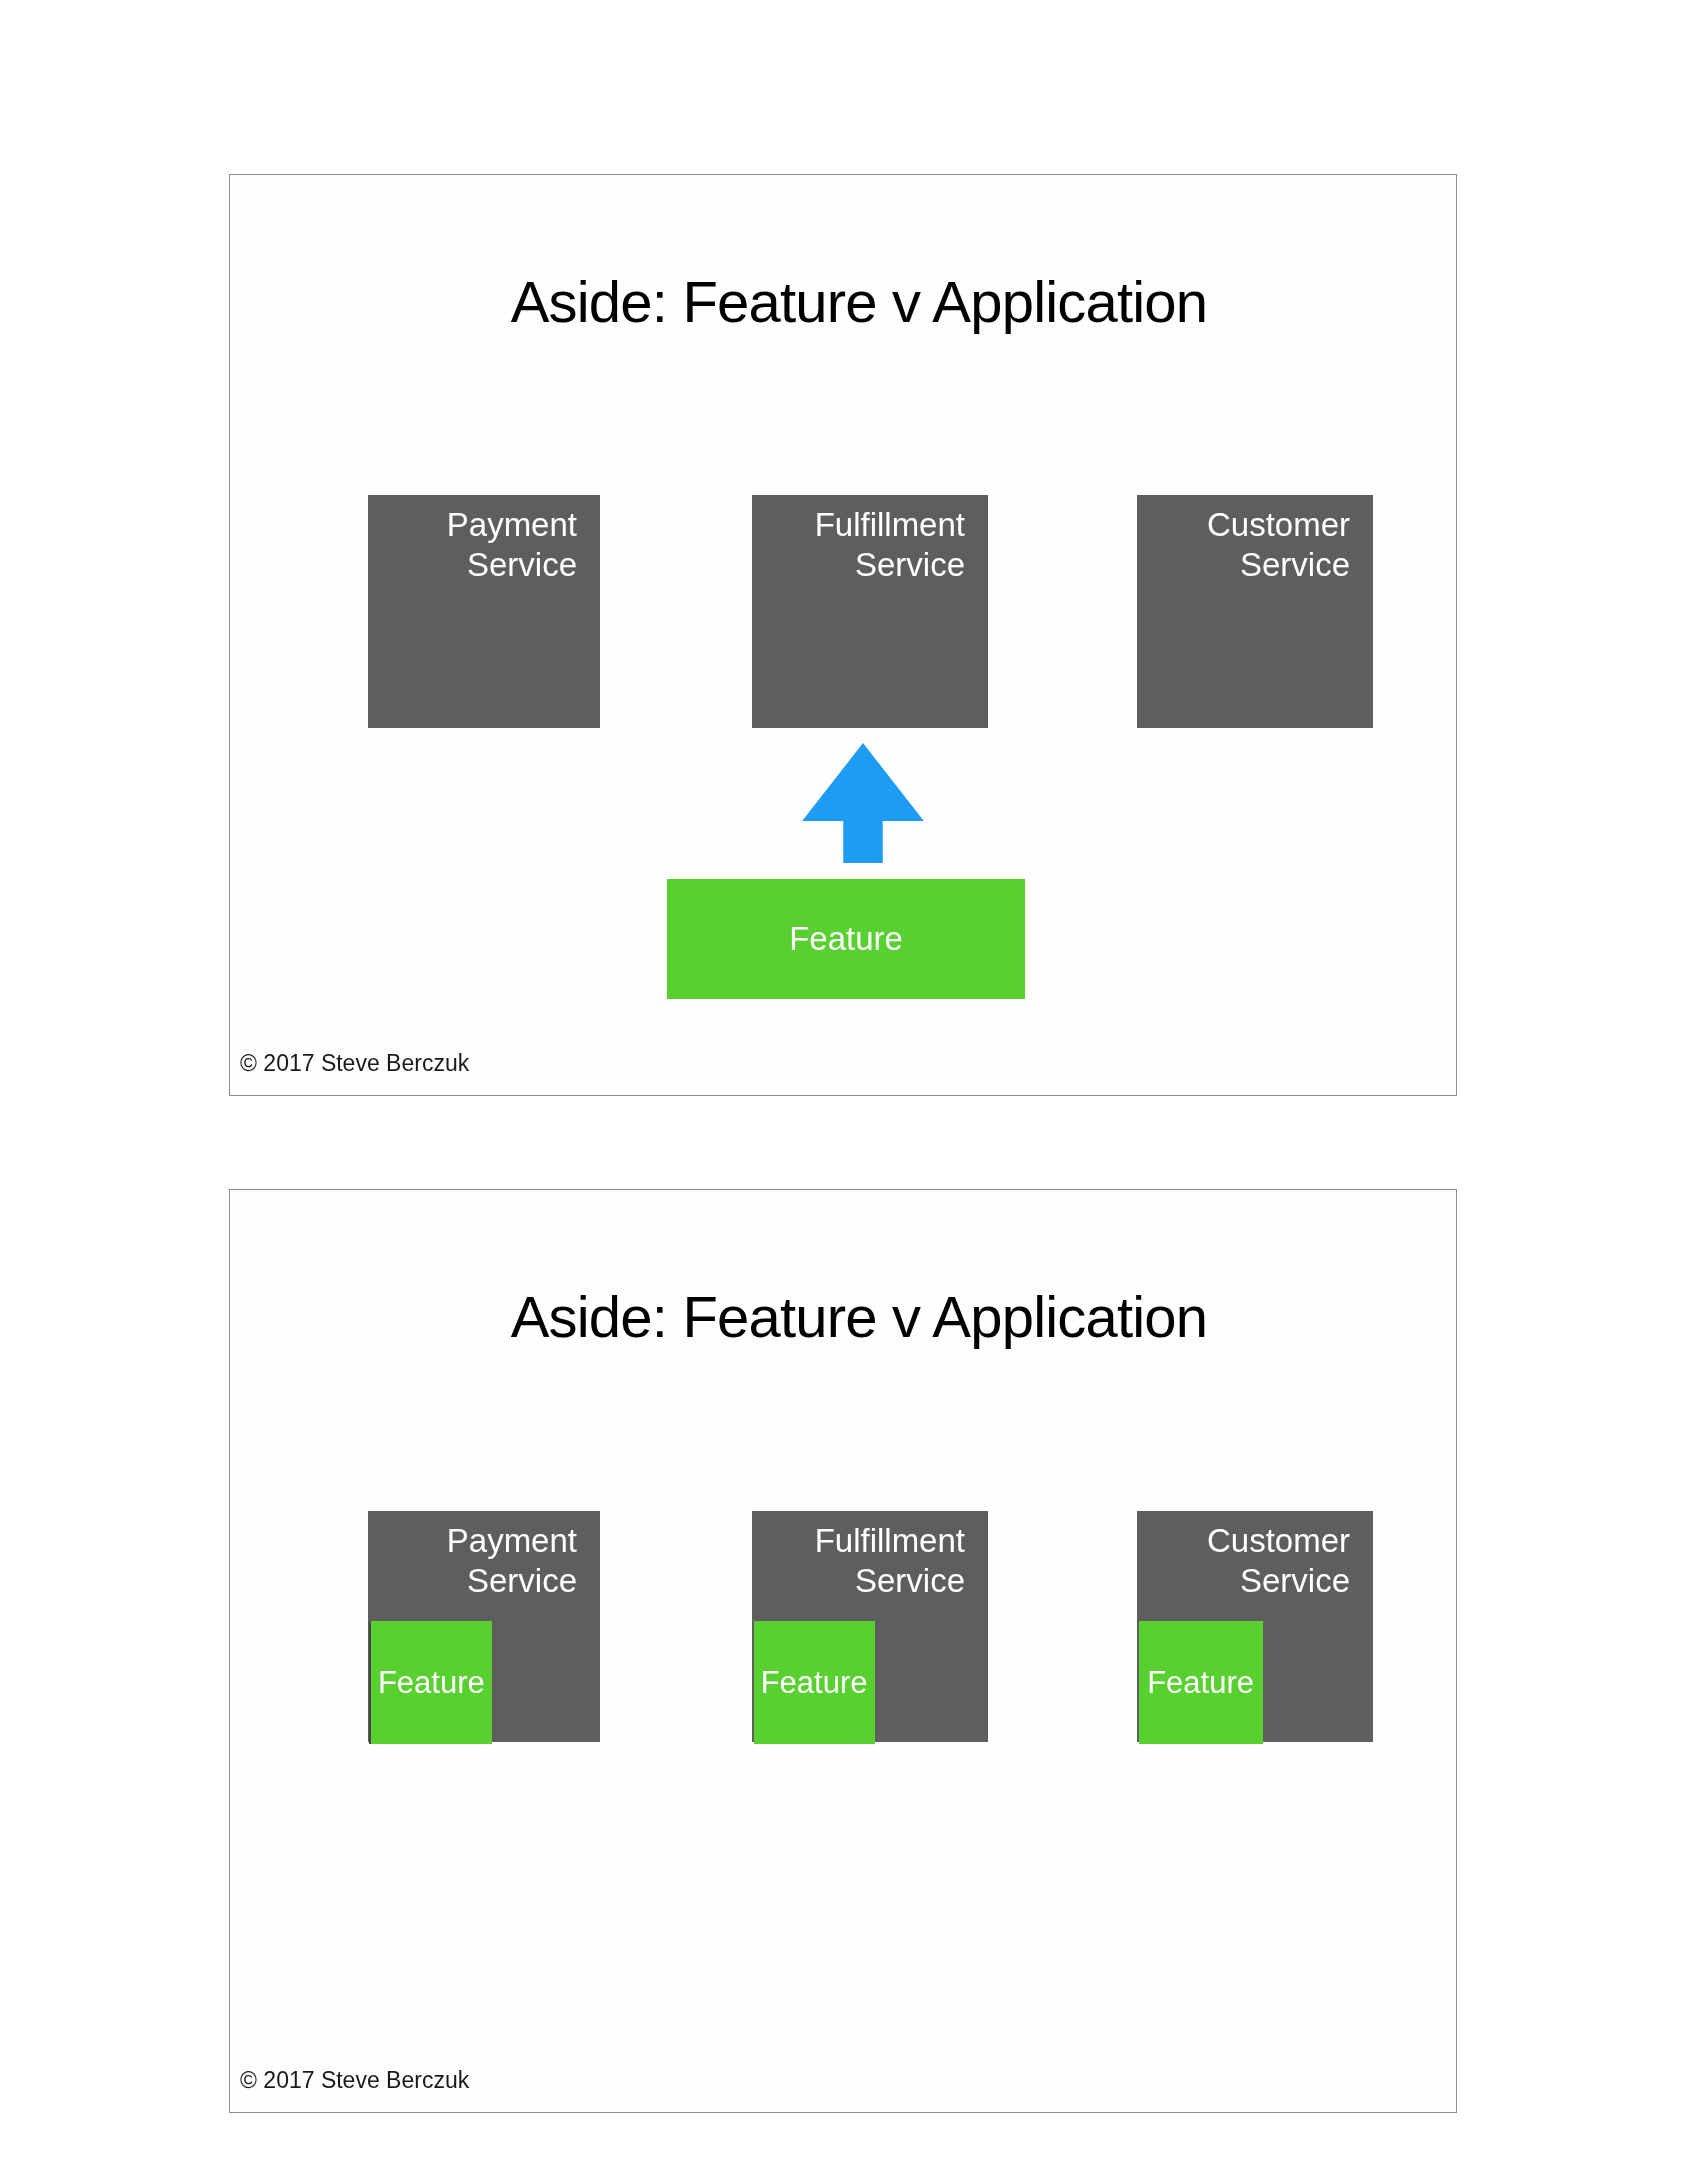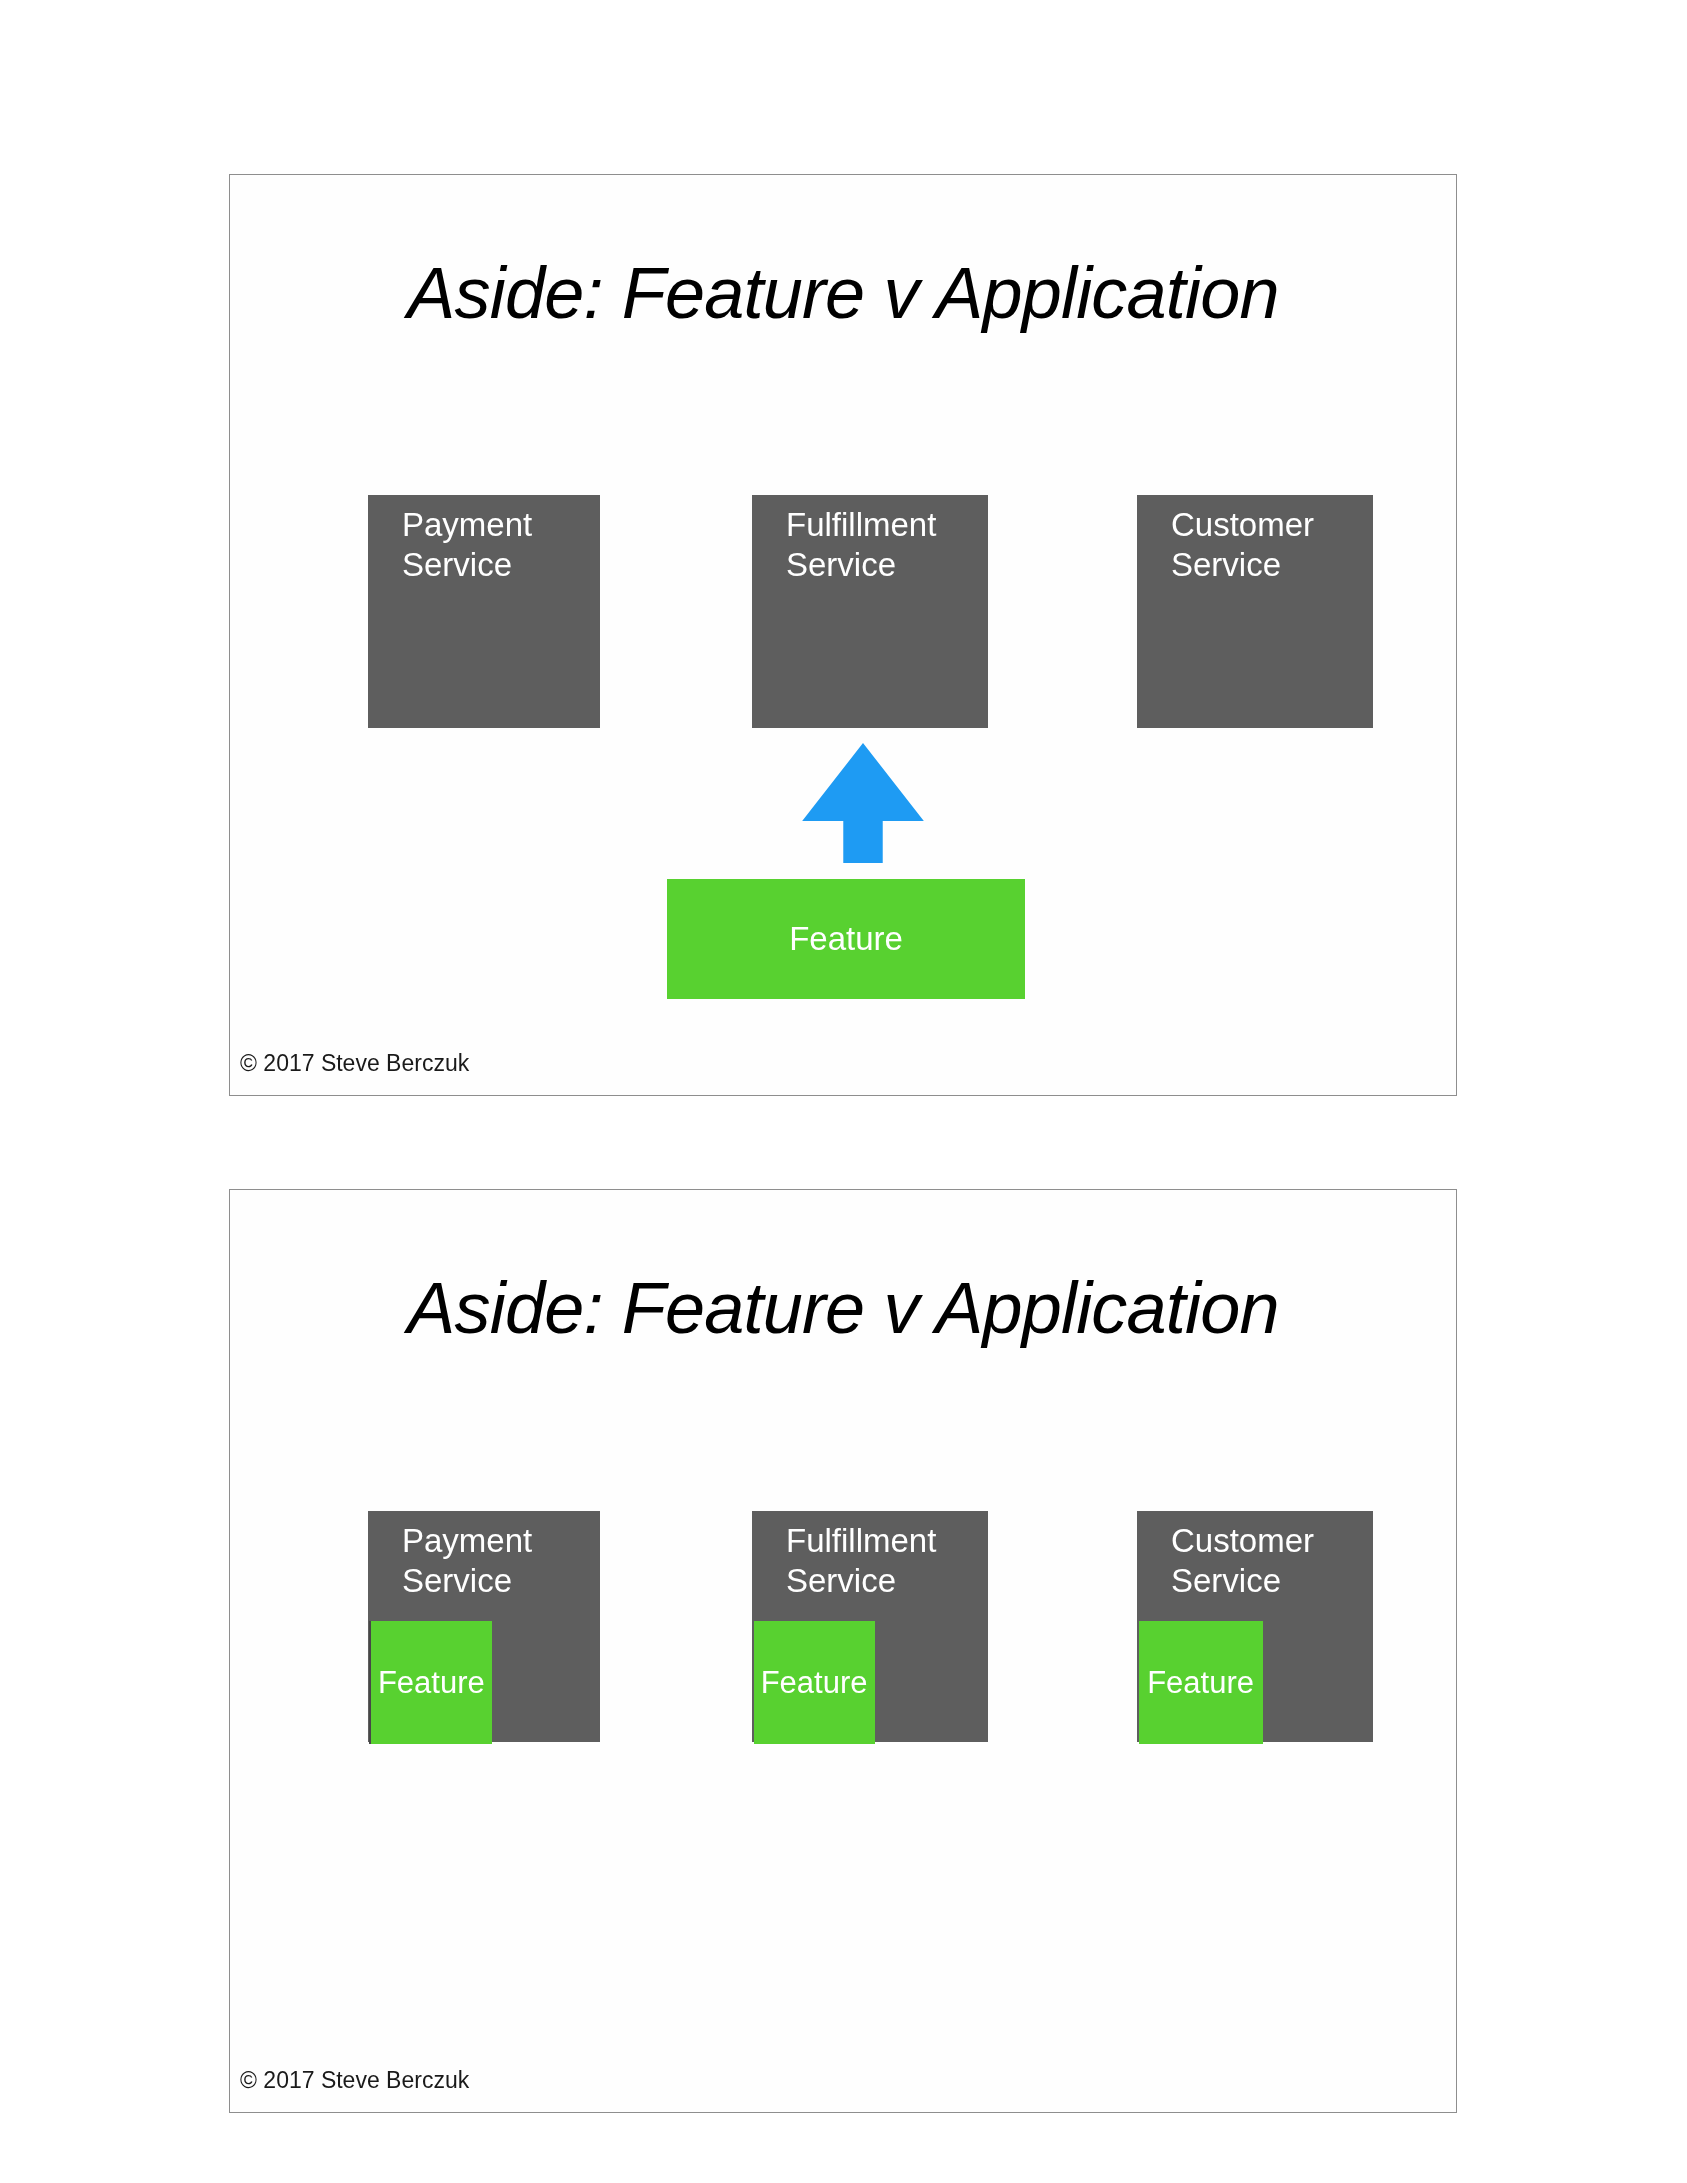--- a/index.html
+++ b/index.html
@@ -24,37 +24,36 @@
     background: var(--slide_bg, #fefefe);
   }
   .slide-1 { top: 174px;  height: 922px; }
   .slide-2 { top: 1189px; height: 924px; }
 
   .slide-title {
     position: absolute;
     top: 79px;
     left: 0;
     width: 100%;
-    margin: 0;
+    margin: 16px;
     text-align: center;
-    font-size: 72px;
+    font-size: 58px;
     font-weight: 400;
     line-height: 1.1;
     letter-spacing: -0.8px;
     color: var(--title_text, #000000);
     white-space: nowrap;
-    font-style: italic;
   }
 
   .service {
     position: absolute;
     box-sizing: border-box;
     background: var(--service_box, #5e5e5e);
     color: var(--box_text, #ffffff);
-    text-align: left;
+    text-align: right;
     font-size: 33px;
     line-height: 40px;
     padding: 10px 23px 0 34px;
   }
   
   .slide-1 .svc-payment     { left: 138px;  top: 320px; width: 232px; height: 233px; }
   .slide-1 .svc-fulfillment { left: 522px;  top: 320px; width: 236px; height: 233px; }
   .slide-1 .svc-customer    { left: 907px; top: 320px; width: 236px; height: 233px; }
   
   .slide-2 .svc-payment     { left: 138px;  top: 321px; width: 232px; height: 231px; }

